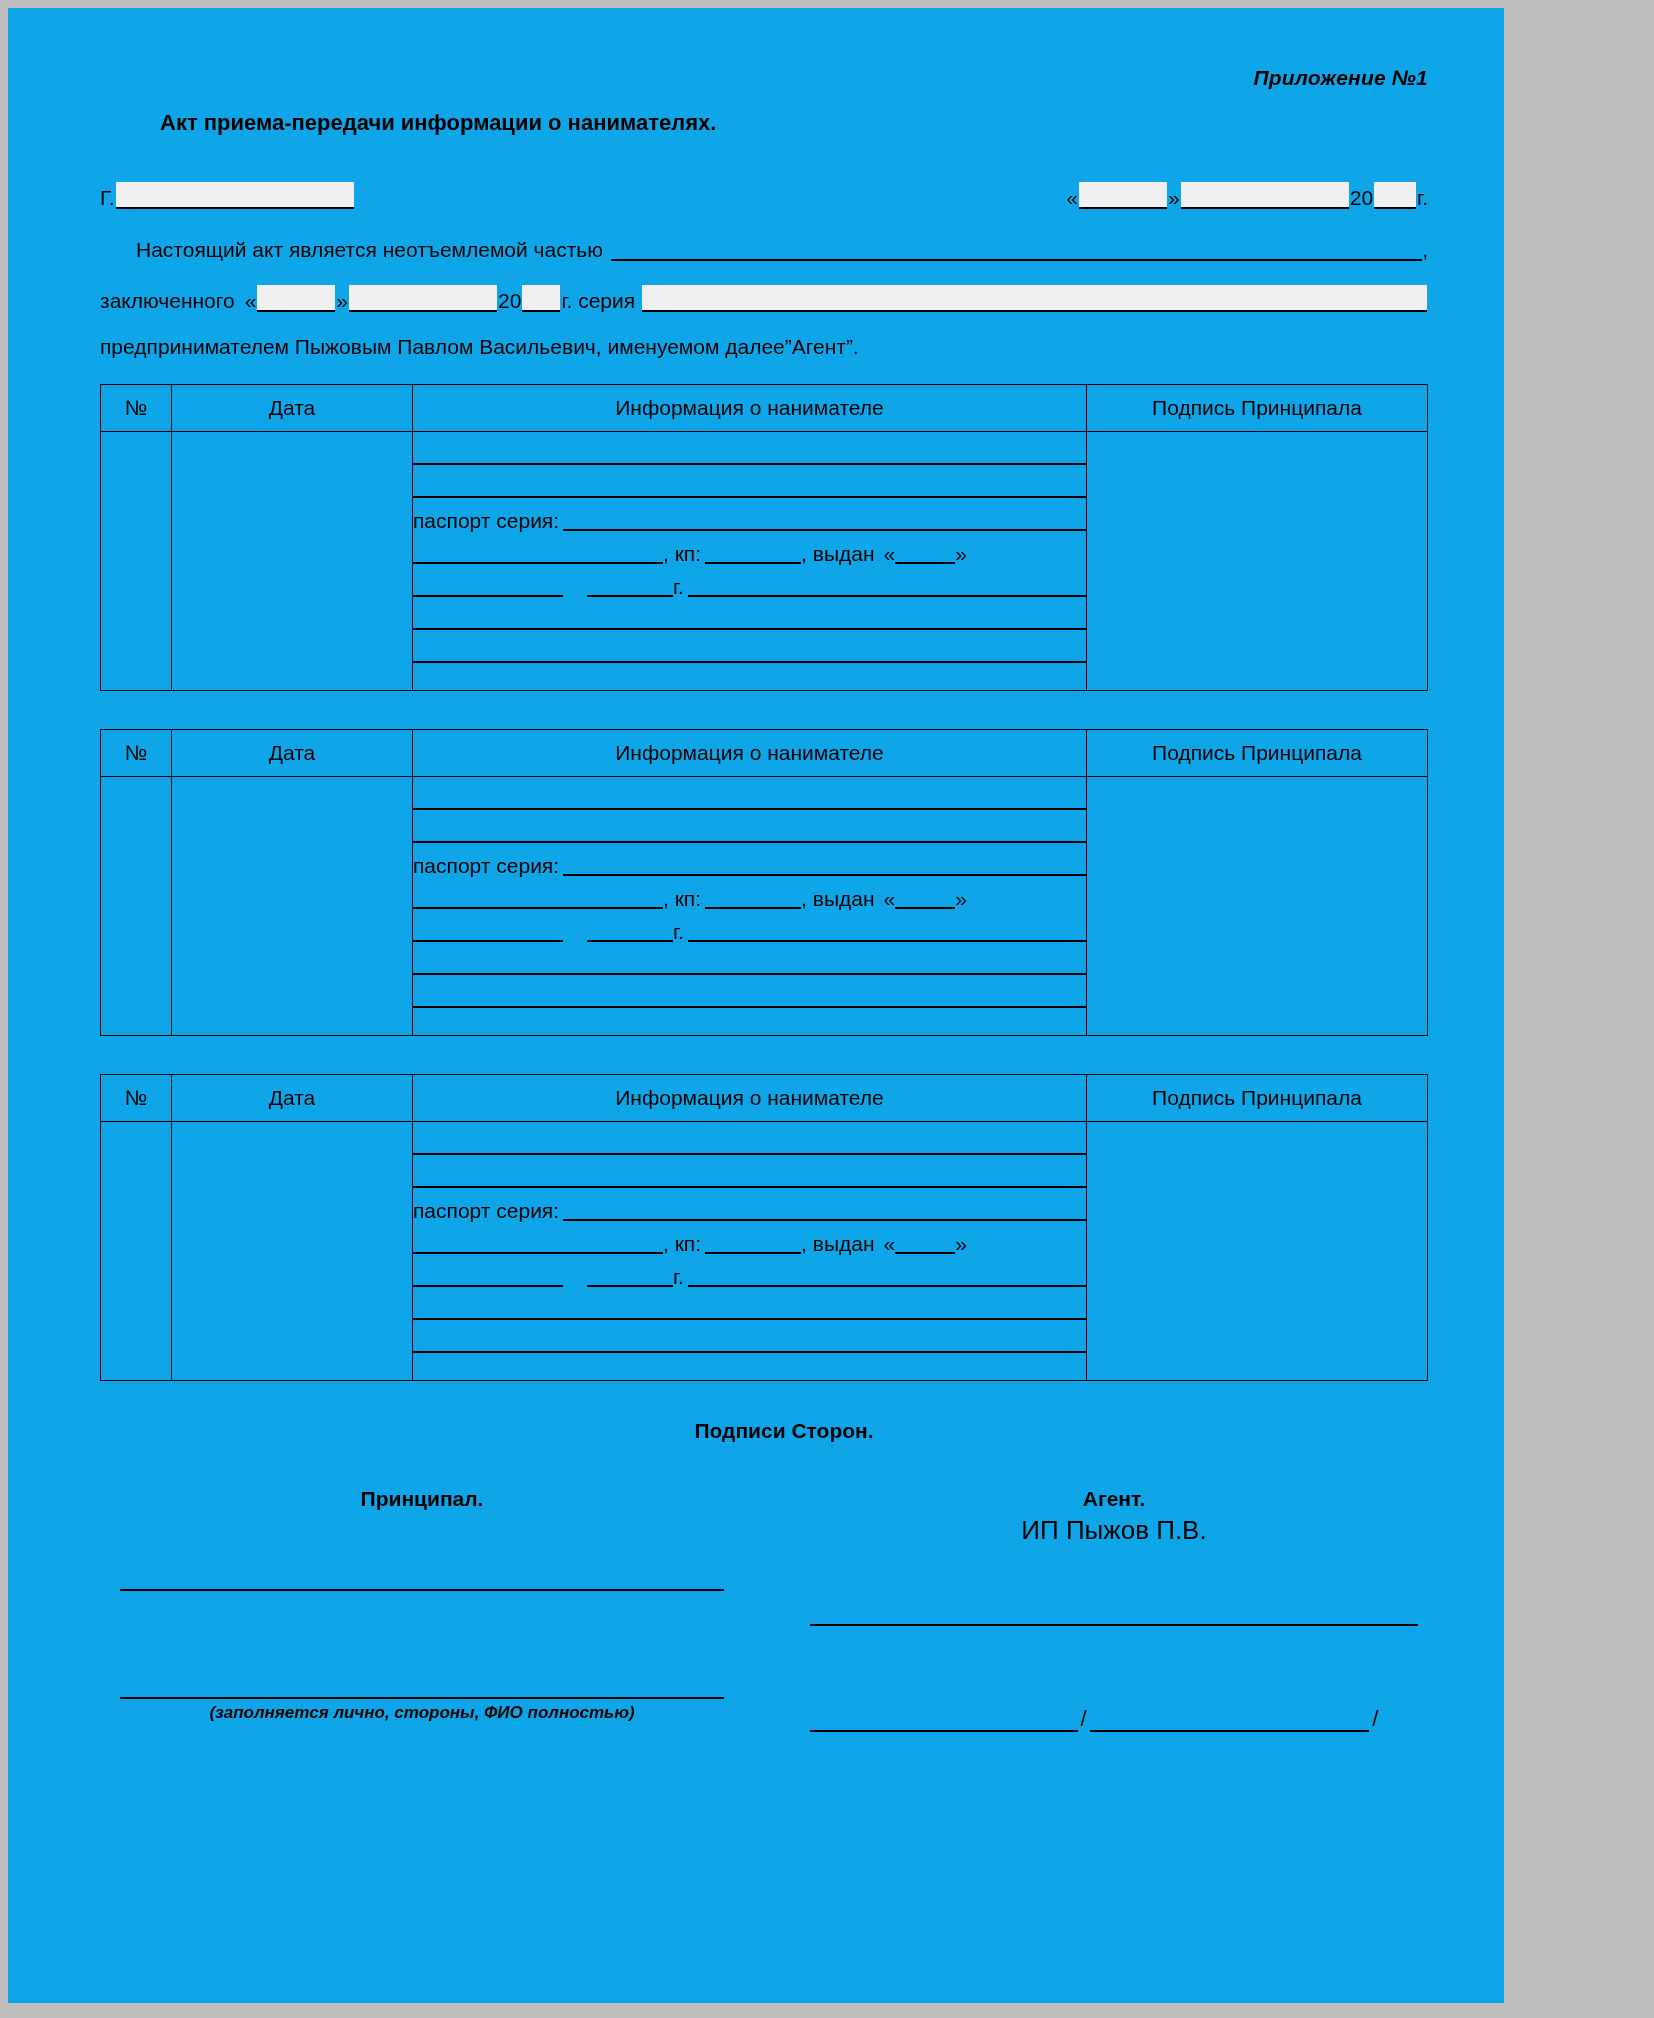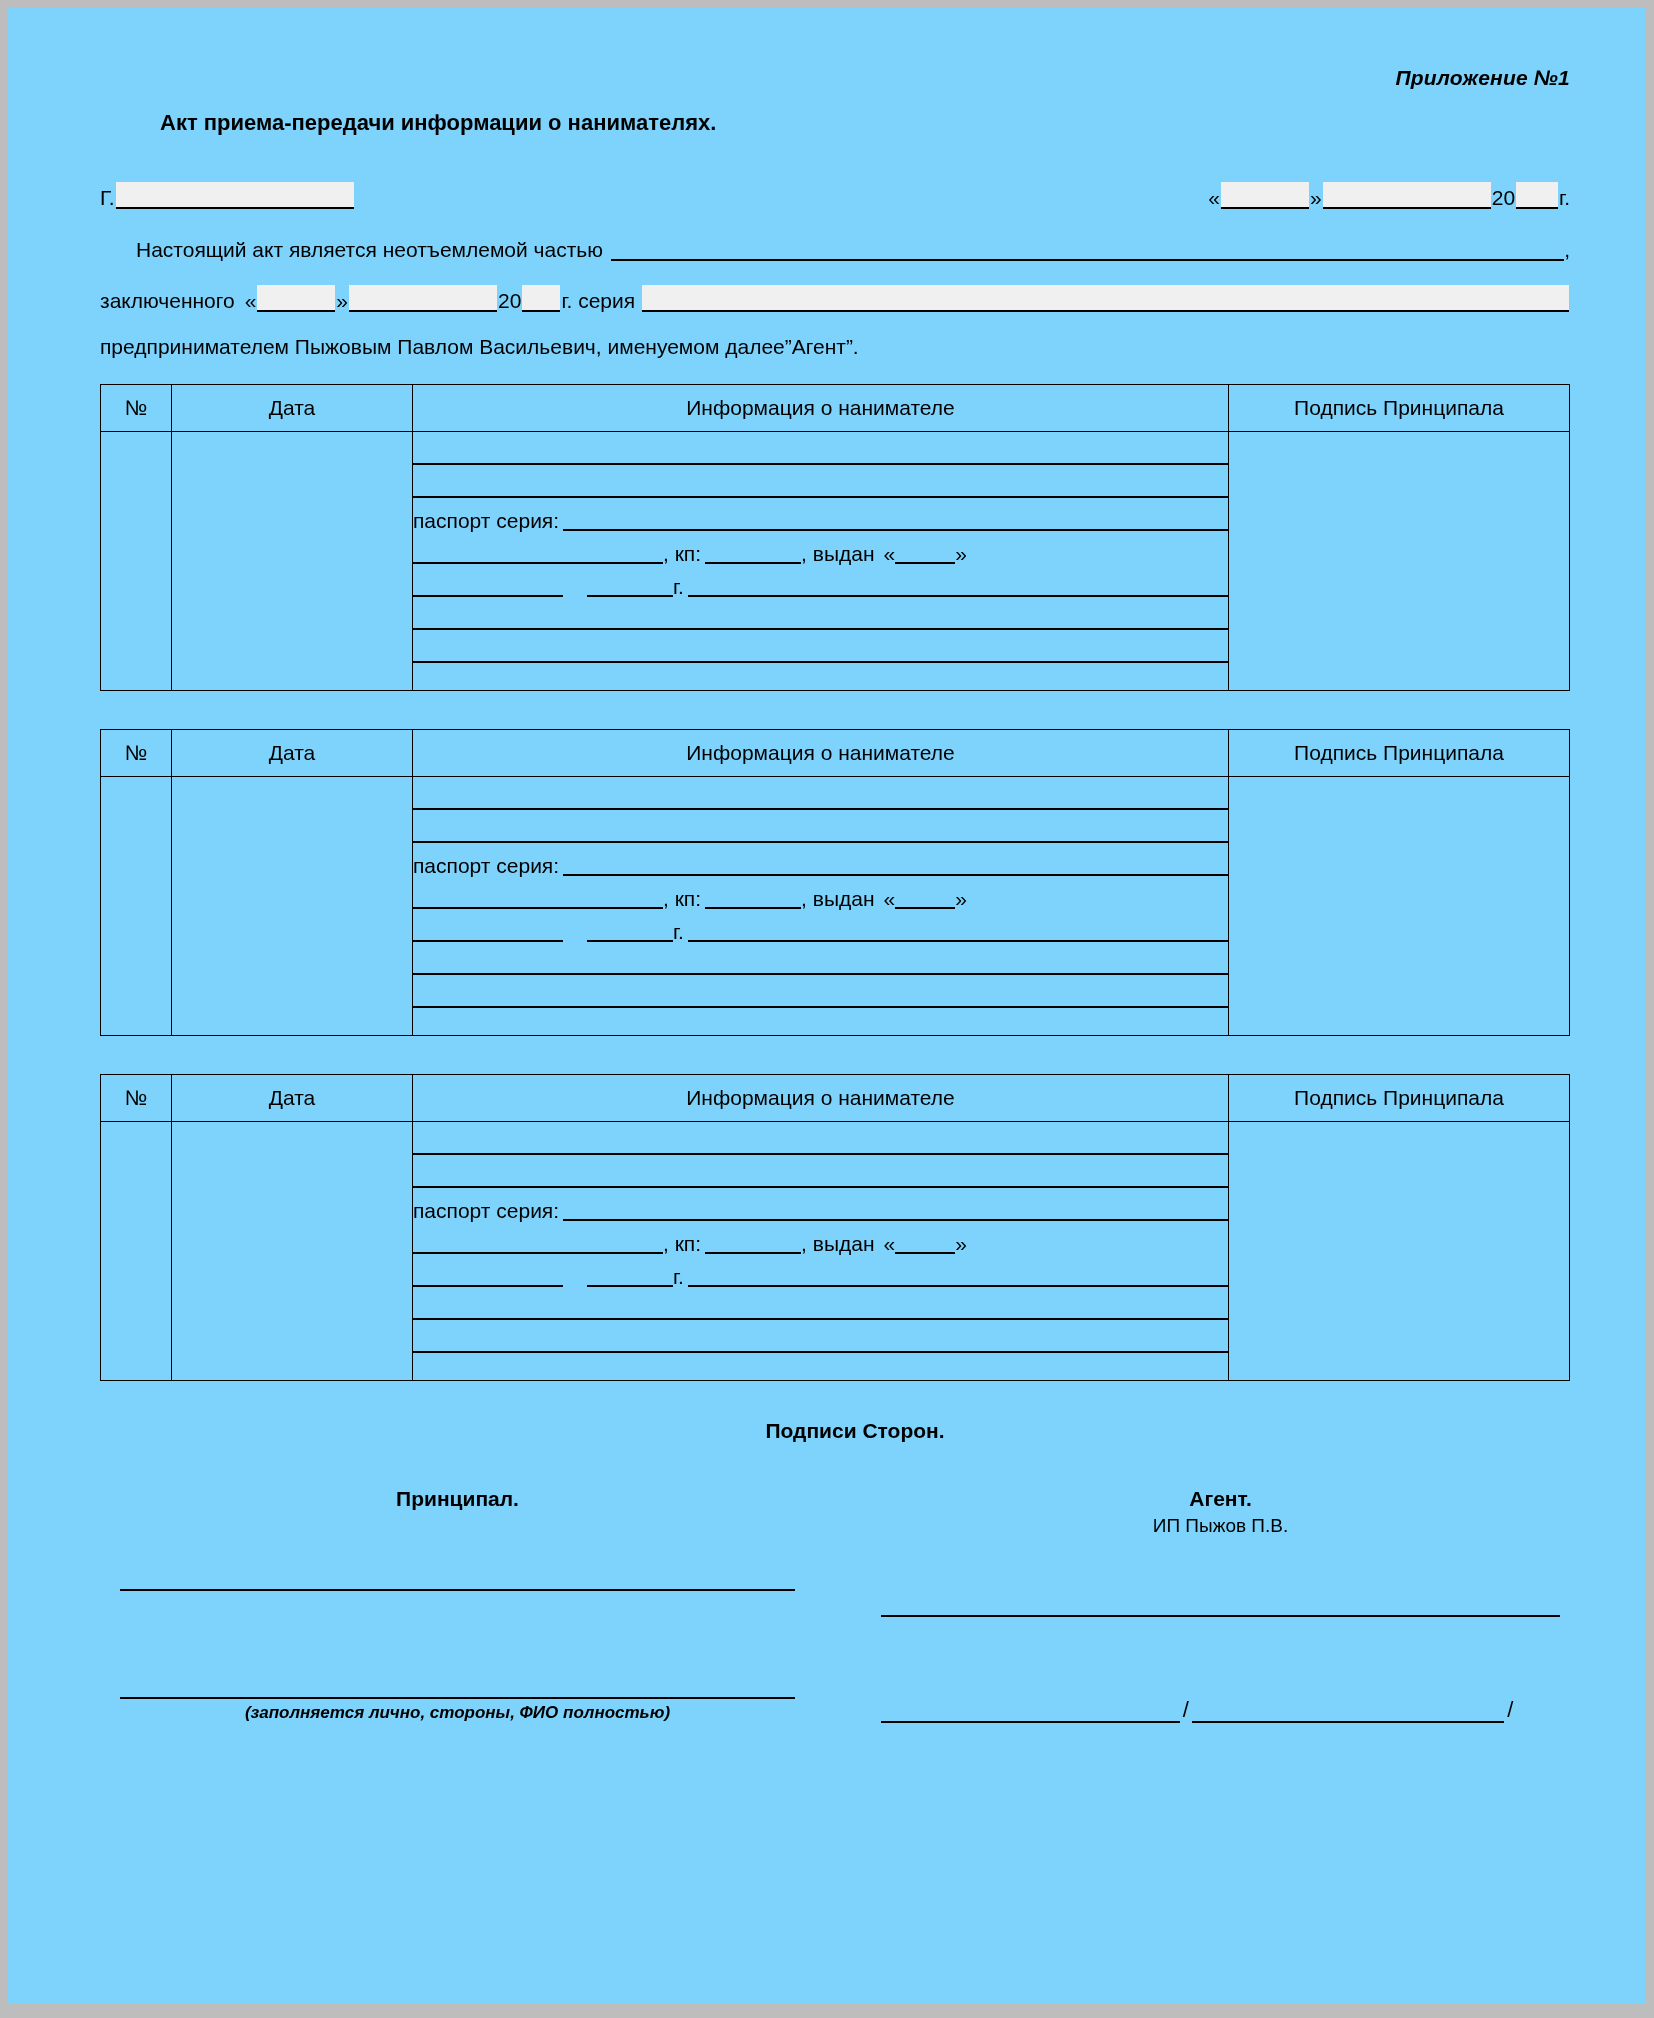--- a/index.html
+++ b/index.html
@@ -13,23 +13,23 @@
     height: 2018px;
     font-family: "Liberation Sans", "DejaVu Sans", sans-serif;
     font-size: 21px;
     color: #000;
     overflow: hidden;
   }
   .page {
     position: absolute;
     left: 8px;
     top: 8px;
-    width: 1638px;
+    width: 1496px;
     height: 1995px;
-    background: #7dd3fc;
+    background: #0ea5e9;
     box-sizing: border-box;
     overflow: hidden;
   }
   .inner {
     position: relative;
     padding: 0 76px 0 92px;
     box-sizing: border-box;
     width: 100%;
     height: 100%;
   }
@@ -164,21 +164,21 @@
   .sig-col { width: 50%; box-sizing: border-box; }
   .sig-col.left  { padding: 0 40px 0 20px; }
   .sig-col.right { padding: 0 10px 0 46px; }
   .sig-head {
     text-align: center;
     font-weight: bold;
     font-size: 21px;
   }
   .sig-sub {
     text-align: center;
-    font-size: 19px;
+    font-size: 26px;
     margin-top: 4px;
   }
   .sig-rule {
     border-bottom: 2px solid #000;
     height: 54px;
   }
   .sig-rule.first { margin-top: 24px; }
   .sig-rule.second { margin-top: 52px; }
   .sig-note {
     text-align: center;

